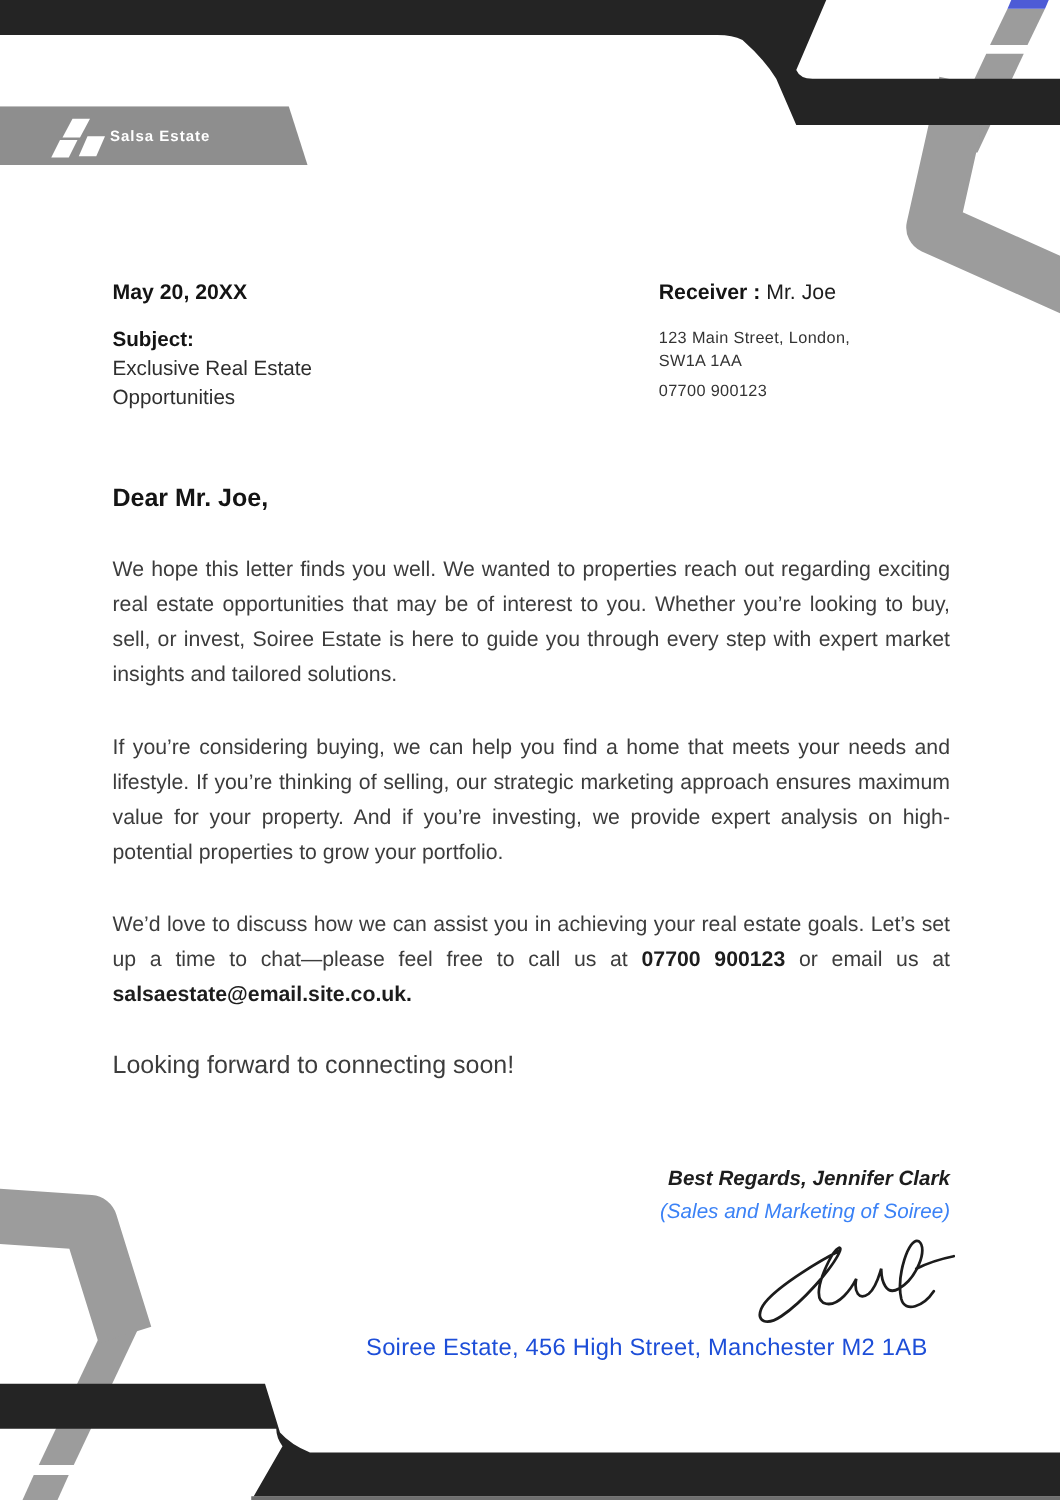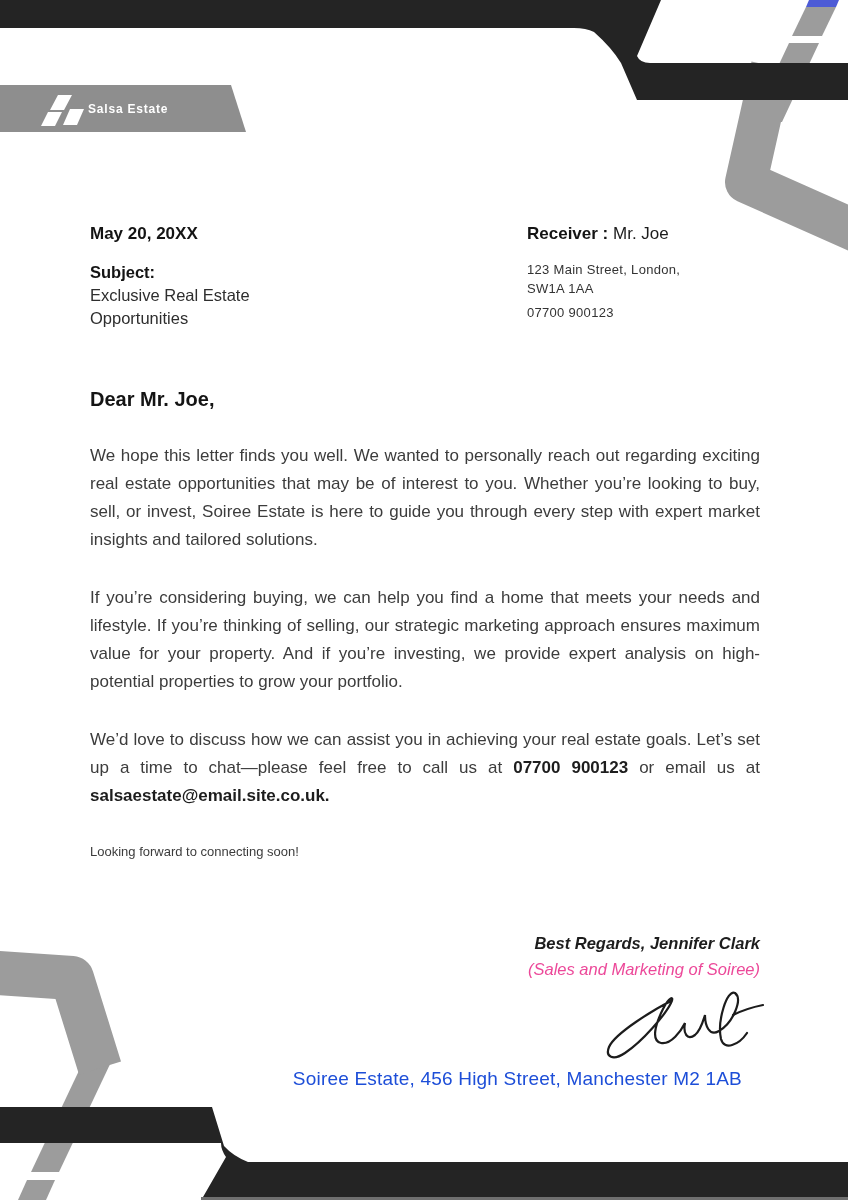--- a/index.html
+++ b/index.html
@@ -35,26 +35,26 @@
 
   
   .letter{position:absolute;top:386px;left:90px;width:670px;}
   .salutation{font-size:20px;font-weight:bold;color:#141414;line-height:26px;margin:0 0 30px 0;}
   .para{
     font-size:17px;line-height:28px;color:#3c3c3c;margin:0 0 30px 0;
     text-align:justify;
   }
   .para.last{margin-bottom:28px;}
   .para b{color:#1d1d1d;}
-  .closing{font-size:13px;line-height:28px;color:#3c3c3c;text-align:left;}
+  .closing{font-size:20px;line-height:28px;color:#3c3c3c;text-align:left;}
 
   
   .sign-block{position:absolute;top:930px;right:88px;text-align:right;}
   .sign-name{font-size:16.5px;font-weight:bold;font-style:italic;color:#1d1d1d;line-height:26px;}
-  .sign-role{font-size:16.5px;font-style:italic;color:#ec4899;line-height:26px;}
+  .sign-role{font-size:16.5px;font-style:italic;color:#3b82f6;line-height:26px;}
   .sign-svg{position:absolute;top:985px;left:585px;}
   .footer-line{
     position:absolute;top:1068px;right:106px;
     font-size:19px;color:#1d4ed8;letter-spacing:.2px;
   }
 </style>
 </head>
 <body>
 
 <div class="page">
@@ -96,21 +96,21 @@
         <span>Mr. Joe</span>
       </div>
       <div class="addr">123 Main Street, London,</div>
       <div class="addr">SW1A 1AA</div>
       <div class="phone">07700 900123</div>
     </div>
   </div>
 
   <div class="letter">
     <div class="salutation">Dear Mr. Joe,</div>
-    <p class="para">We hope this letter finds you well. We wanted to personally reach out regarding exciting real estate opportunities that may be of interest to you. Whether you’re looking to buy, sell, or invest, Soiree Estate is here to guide you through every step with expert market insights and tailored solutions.</p>
+    <p class="para">We hope this letter finds you well. We wanted to properties reach out regarding exciting real estate opportunities that may be of interest to you. Whether you’re looking to buy, sell, or invest, Soiree Estate is here to guide you through every step with expert market insights and tailored solutions.</p>
     <p class="para">If you’re considering buying, we can help you find a home that meets your needs and lifestyle. If you’re thinking of selling, our strategic marketing approach ensures maximum value for your property. And if you’re investing, we provide expert analysis on high-potential properties to grow your portfolio.</p>
     <p class="para last"><span>We’d love to discuss how we can assist you in achieving your real estate goals. Let’s set up a time to chat—please feel free to call us at </span><b>07700 900123</b><span> or email us at </span><b>salsaestate@email.site.co.uk.</b></p>
     <div class="closing">Looking forward to connecting soon!</div>
   </div>
 
   <div class="sign-block">
     <div class="sign-name">Best Regards, Jennifer Clark</div>
     <div class="sign-role">(Sales and Marketing of Soiree)</div>
   </div>
 

